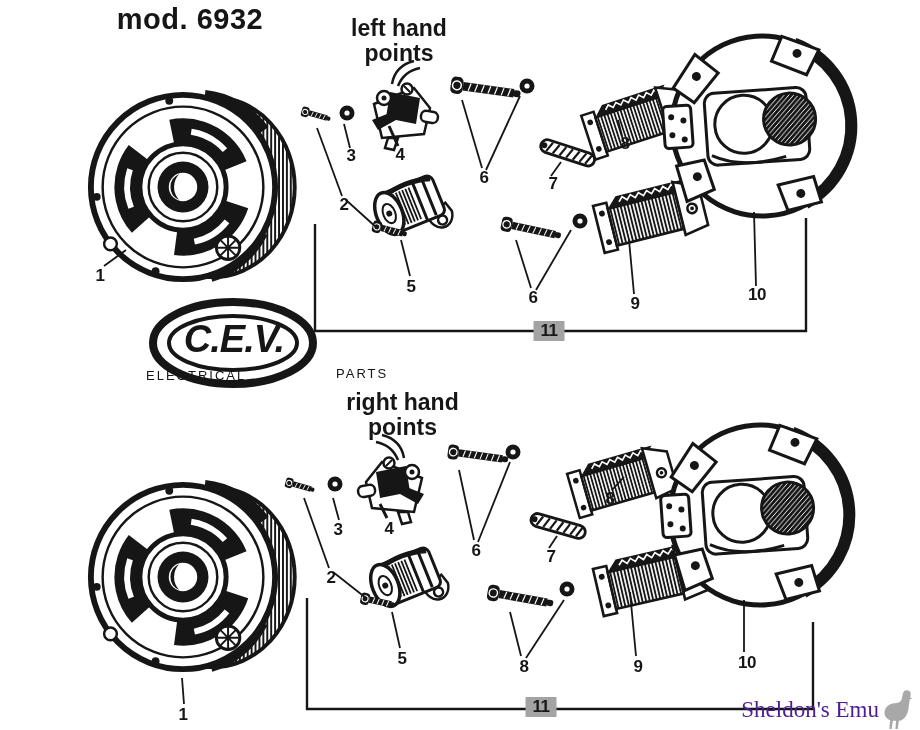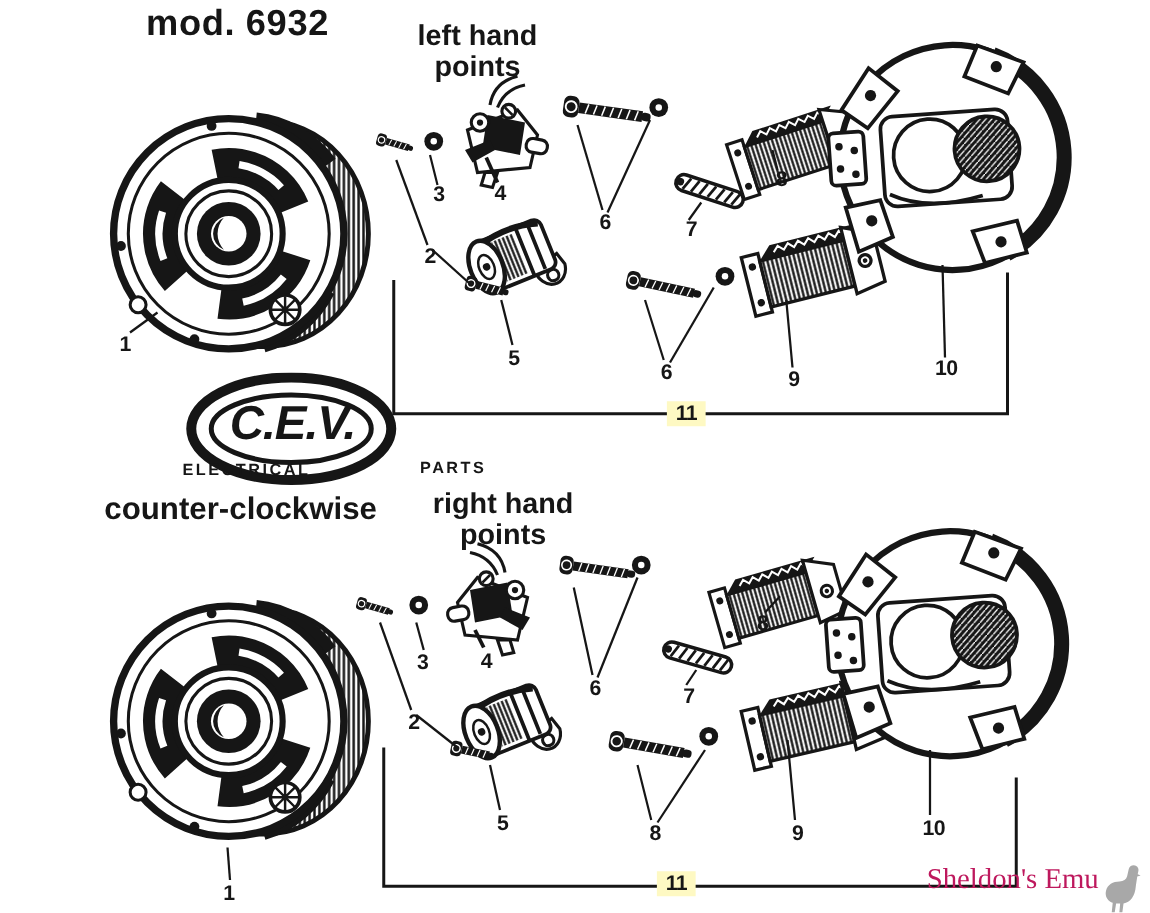--- a/index.html
+++ b/index.html
@@ -9,34 +9,34 @@
   }
   .artwork { position:absolute; left:0; top:0; }
   .ttl { position:absolute; text-align:center; font-weight:bold; line-height:1.08; }
   .model { font-size:29px; letter-spacing:.5px; }
   .rot   { font-size:25px; }
   .pts   { font-size:23px; font-weight:bold; line-height:1.1; }
   .co {
     position:absolute; transform:translate(-50%,-50%);
     font-size:17px; font-weight:bold; letter-spacing:-0.5px;
   }
-  .co.onl { background:#fef9c3; padding:0 7px; }
+  .co.onl { background:#a3a3a3; padding:0 7px; }
   .logo { position:absolute; left:98px; top:298px; width:252px; height:96px; }
   .logo svg { position:absolute; left:0; top:0; }
   .cev-text {
     position:absolute; left:50px; top:20px; width:172px; text-align:center;
     font-size:38px; font-weight:bold; font-style:italic; letter-spacing:-1px;
   }
-  .logo-cap { position:absolute; font-size:13px; font-weight:bold; letter-spacing:2px;padding-left:44px; }
+  .logo-cap { position:absolute; font-size:13px; font-weight:normal; letter-spacing:2px;padding-left:44px; }
   .cap-left  { left:4px;   top:70px; }
   .cap-right { left:194px; top:68px; }
   .wm {
     position:absolute; left:735px; top:690px; width:182px; height:40px;
-    display:flex; align-items:flex-start; justify-content:flex-end; gap:2px;
-    color:#be185d; font-family:"Liberation Serif", serif; font-size:23px;
+    display:flex; align-items:center; justify-content:flex-end; gap:2px;
+    color:#4c1d95; font-family:"Liberation Serif", serif; font-size:23px;
   }
   .wm-text { padding-bottom:1px; }
 </style>
 </head>
 <body>
 
 <div class="stage">
 
   <svg class="artwork" width="920" height="730" viewBox="0 0 920 730" xmlns="http://www.w3.org/2000/svg">
     <defs>
@@ -256,27 +256,26 @@
         <line x1="636" y1="656" x2="630" y2="592"></line>
         <line x1="744" y1="652" x2="744" y2="600"></line>
       </g>
       <path d="M307,598 L307,709 L813,709 L813,622" fill="none" stroke="#161616" stroke-width="2.4"></path>
     </g>
   </svg>
 
   <div class="ttl" style="left:60px; top:4px; width:260px;">
     <div class="model">mod. 6932</div>
   </div>
-  <div class="ttl pts" style="left:312px; top:16px; width:140px;text-align:center;">
+  <div class="ttl pts" style="left:329px; top:16px; width:140px;text-align:center;">
     <div>left hand</div>
     <div>points</div>
   </div>
 
   <div class="ttl" style="left:60px; top:394px; width:265px;">
-    <div class="rot">counter-clockwise</div>
   </div>
   <div class="ttl pts" style="left:330px; top:390px; width:145px;">
     <div>right hand</div>
     <div>points</div>
   </div>
 
   <div class="logo">
     <svg width="252" height="96" viewBox="0 0 252 96">
       <ellipse cx="135" cy="45" rx="80" ry="41" fill="none" stroke="#161616" stroke-width="8"></ellipse>
       <ellipse cx="135" cy="45" rx="64" ry="27" fill="none" stroke="#161616" stroke-width="4"></ellipse>

